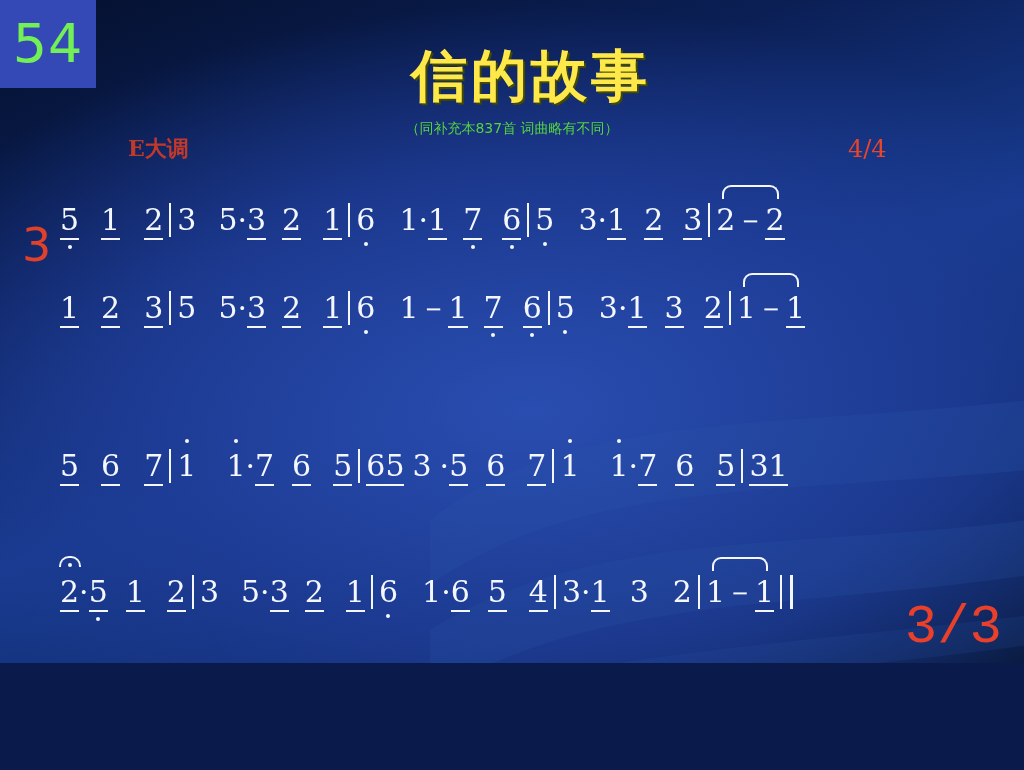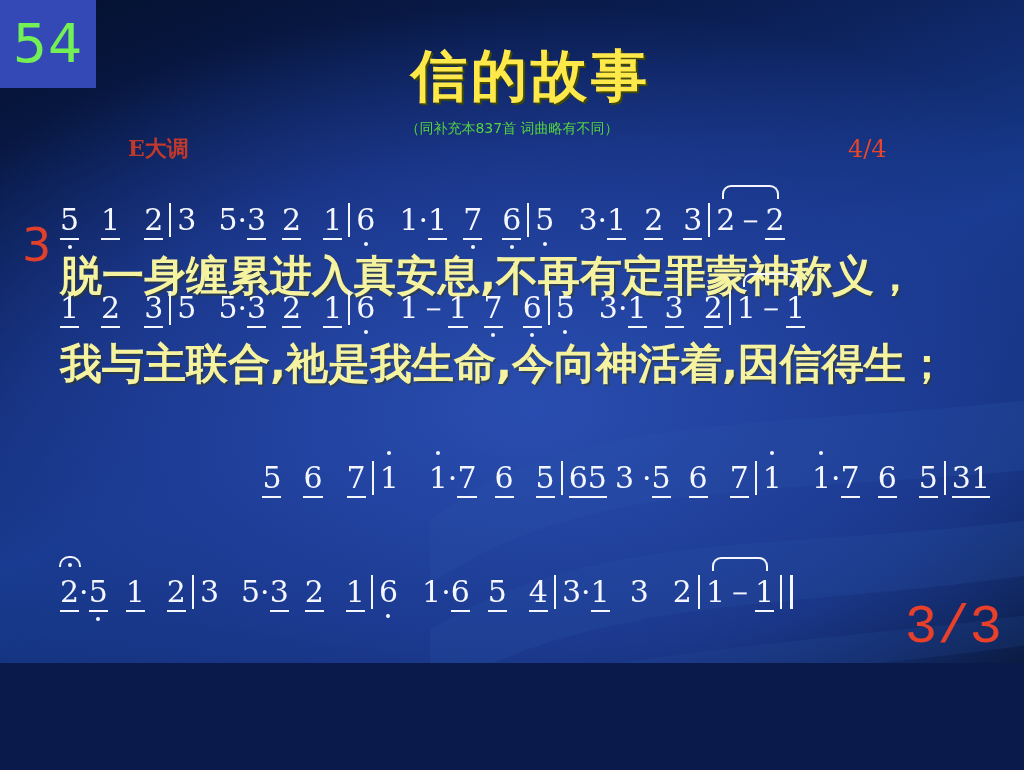--- a/index.html
+++ b/index.html
@@ -61,21 +61,21 @@
     font-size:46px;color:#e2402a;line-height:1;
   }
   #page-num{
     position:absolute;right:22px;bottom:8px;
     font-family:Liberation Mono, monospace;
     font-size:54px;color:#e8402a;line-height:1;
   }
 
   
   .system{position:absolute;left:60px;width:930px;}
-  .s1{top:168px;margin-top:32px;} .s2{top:288px;} .s3{top:460px;text-align:right;} .s4{top:572px;}
+  .s1{top:168px;margin-top:32px;} .s2{top:288px;} .s3{top:448px;} .s4{top:572px;}
 
   .notes{
     position:relative;height:52px;
     font-family:"DejaVu Serif",serif;
     font-size:30px;color:#f4f7ff;
     white-space:nowrap;
   }
   .lyrics{
     position:relative;margin-top:-4px;
     font-family:"DejaVu Sans",sans-serif;
@@ -141,28 +141,26 @@
   <div id="subtitle">（同补充本837首  词曲略有不同）</div>
   <div id="key">E大调</div>
   <div id="meter">4/4</div>
   <div id="verse-num">3</div>
   <div id="page-num">3/3</div>
 
   <div class="system s1">
     <div class="notes">
       <span class="n u1 dotlow">5</span><span class="sp" style="width:22px">&nbsp;</span><span class="n u1">1</span><span class="sp" style="width:24px">&nbsp;</span><span class="n u1">2</span><span class="bar"></span><span class="n">3</span><span class="sp" style="width:22px">&nbsp;</span><span class="n">5</span><span class="aug">·</span><span class="n u1">3</span><span class="sp" style="width:16px">&nbsp;</span><span class="n u1">2</span><span class="sp" style="width:22px">&nbsp;</span><span class="n u1">1</span><span class="bar"></span><span class="n dotlow">6</span><span class="sp" style="width:24px">&nbsp;</span><span class="n">1</span><span class="aug">·</span><span class="n u1">1</span><span class="sp" style="width:16px">&nbsp;</span><span class="n u1 dotlow">7</span><span class="sp" style="width:20px">&nbsp;</span><span class="n u1 dotlow">6</span><span class="bar"></span><span class="n dotlow">5</span><span class="sp" style="width:24px">&nbsp;</span><span class="n">3</span><span class="aug">·</span><span class="n u1">1</span><span class="sp" style="width:18px">&nbsp;</span><span class="n u1">2</span><span class="sp" style="width:20px">&nbsp;</span><span class="n u1">3</span><span class="bar"></span><span class="tie"><span class="n">2</span><span class="aug">－</span><span class="n u1">2</span></span>
     </div>
-    <div class="lyrics">脱一身缠累进入真安息,不再有定罪蒙神称义，</div>
   </div>
 
   <div class="system s2">
     <div class="notes">
       <span class="n u1">1</span><span class="sp" style="width:22px">&nbsp;</span><span class="n u1">2</span><span class="sp" style="width:24px">&nbsp;</span><span class="n u1">3</span><span class="bar"></span><span class="n">5</span><span class="sp" style="width:22px">&nbsp;</span><span class="n">5</span><span class="aug">·</span><span class="n u1">3</span><span class="sp" style="width:16px">&nbsp;</span><span class="n u1">2</span><span class="sp" style="width:22px">&nbsp;</span><span class="n u1">1</span><span class="bar"></span><span class="n dotlow">6</span><span class="sp" style="width:24px">&nbsp;</span><span class="n">1</span><span class="aug">－</span><span class="n u1">1</span><span class="sp" style="width:16px">&nbsp;</span><span class="n u1 dotlow">7</span><span class="sp" style="width:20px">&nbsp;</span><span class="n u1 dotlow">6</span><span class="bar"></span><span class="n dotlow">5</span><span class="sp" style="width:24px">&nbsp;</span><span class="n">3</span><span class="aug">·</span><span class="n u1">1</span><span class="sp" style="width:18px">&nbsp;</span><span class="n u1">3</span><span class="sp" style="width:20px">&nbsp;</span><span class="n u1">2</span><span class="bar"></span><span class="tie"><span class="n">1</span><span class="aug">－</span><span class="n u1">1</span></span>
     </div>
-    <div class="lyrics">我与主联合,祂是我生命,今向神活着,因信得生；</div>
   </div>
 
   <div class="system s3">
     <div class="notes">
       <span class="n u1">5</span><span class="sp" style="width:22px">&nbsp;</span><span class="n u1">6</span><span class="sp" style="width:24px">&nbsp;</span><span class="n u1">7</span><span class="bar"></span><span class="n dothigh">1</span><span class="sp" style="width:30px">&nbsp;</span><span class="n dothigh">1</span><span class="aug">·</span><span class="n u1">7</span><span class="sp" style="width:18px">&nbsp;</span><span class="n u1">6</span><span class="sp" style="width:22px">&nbsp;</span><span class="n u1">5</span><span class="bar"></span><span class="n u1">65</span><span class="sp" style="width:8px">&nbsp;</span><span class="n">3</span><span class="sp" style="width:8px">&nbsp;</span><span class="aug">·</span><span class="n u1">5</span><span class="sp" style="width:18px">&nbsp;</span><span class="n u1">6</span><span class="sp" style="width:22px">&nbsp;</span><span class="n u1">7</span><span class="bar"></span><span class="n dothigh">1</span><span class="sp" style="width:30px">&nbsp;</span><span class="n dothigh">1</span><span class="aug">·</span><span class="n u1">7</span><span class="sp" style="width:18px">&nbsp;</span><span class="n u1">6</span><span class="sp" style="width:22px">&nbsp;</span><span class="n u1">5</span><span class="bar"></span><span class="n u1">31</span>
     </div>
   </div>
 
   <div class="system s4">
     <div class="notes">

